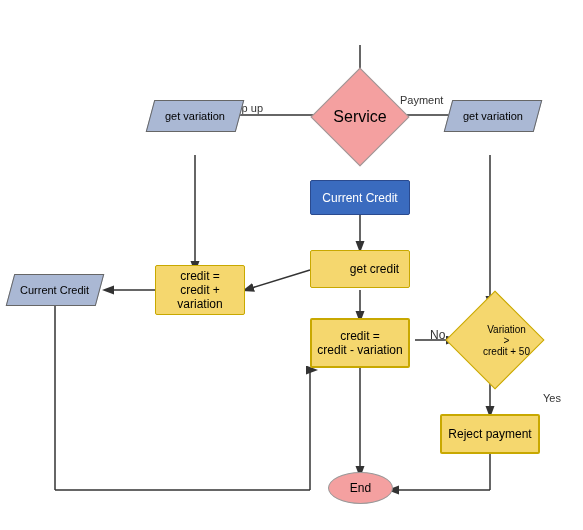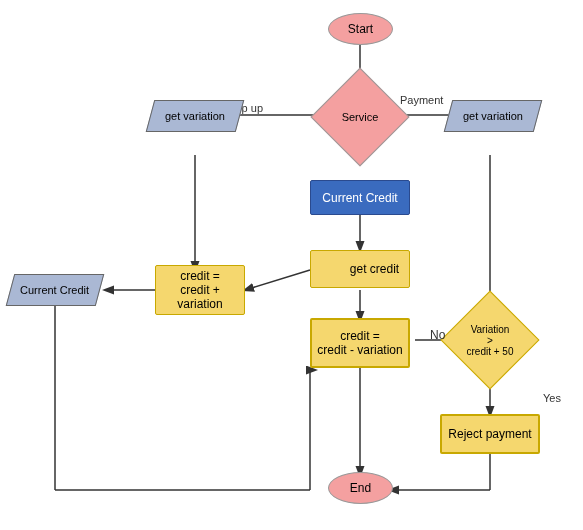--- a/index.html
+++ b/index.html
@@ -46,21 +46,21 @@
       height: 70px;
       background: #f4a0a0;
       border: 1px solid #999;
       transform: rotate(45deg);
       position: absolute;
     }
     .diamond-text {
       position: relative;
       z-index: 2;
       text-align: center;
-      font-size: 11px;
+      font-size: 16px;
     }
     .parallelogram {
       background: #aab8d4;
       border: 1px solid #666;
       transform: skewX(-15deg);
     }
     .parallelogram-text {
       display: inline-block;
       transform: skewX(15deg);
       font-size: 11px;
@@ -119,23 +119,20 @@
     <line x1="55" y1="490" x2="310" y2="490" stroke="#333" stroke-width="1.5"></line>
     <line x1="310" y1="490" x2="310" y2="370" stroke="#333" stroke-width="1.5"></line>
     <line x1="310" y1="370" x2="315" y2="370" stroke="#333" stroke-width="1.5" marker-end="url(#arrow)"></line>
     <defs>
       <marker id="arrow" markerWidth="8" markerHeight="8" refX="6" refY="3" orient="auto">
         <path d="M0,0 L0,6 L8,3 z" fill="#333"></path>
       </marker>
     </defs>
   </svg>
 
-  <div class="node oval" style="width:65px;height:32px;left:328px;top:13px;">
-    <span>Start</span>
-  </div>
 
   <div class="diamond-wrap" style="width:70px;height:70px;left:325px;top:82px;">
     <div class="diamond"></div>
     <span class="diamond-text">Service</span>
   </div>
 
   <span style="position:absolute;left:230px;top:102px;font-size:11px;color:#333;">Top up</span>
 
   <span style="position:absolute;left:400px;top:94px;font-size:11px;color:#333;text-align:center;">Payment</span>
 
@@ -162,21 +159,21 @@
 
   <div class="node parallelogram" style="width:90px;height:32px;left:10px;top:274px;">
     <span class="parallelogram-text">Current Credit</span>
   </div>
 
   <div class="node rect-yellow-border" style="width:100px;height:50px;left:310px;top:318px;white-space:pre-line;">
     <span style="white-space:pre-line;text-align:center;">credit =
 credit - variation</span>
   </div>
 
-  <div class="diamond-wrap" style="width:80px;height:80px;left:450px;top:300px;">
+  <div class="diamond-wrap" style="width:80px;height:80px;left:450px;top:300px;justify-content:flex-end;">
     <div class="diamond" style="background:#f5d76e;border-color:#c8a800;"></div>
     <span class="diamond-text" style="white-space:pre-line;font-size:10px;">Variation
 &gt;
 credit + 50</span>
   </div>
 
   <span style="position:absolute;left:430px;top:328px;font-size:12px;color:#333;">No</span>
 
   <span style="position:absolute;left:495px;top:392px;font-size:11px;color:#333;margin-left:48px;">Yes</span>
 

